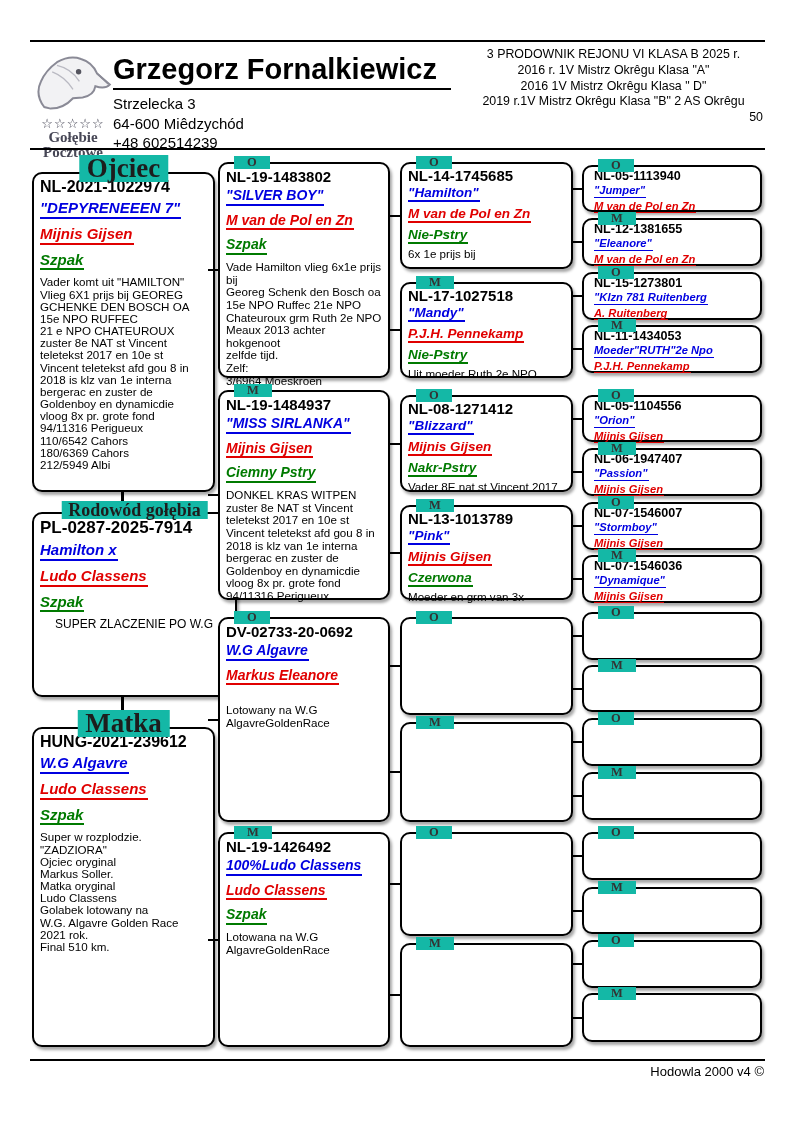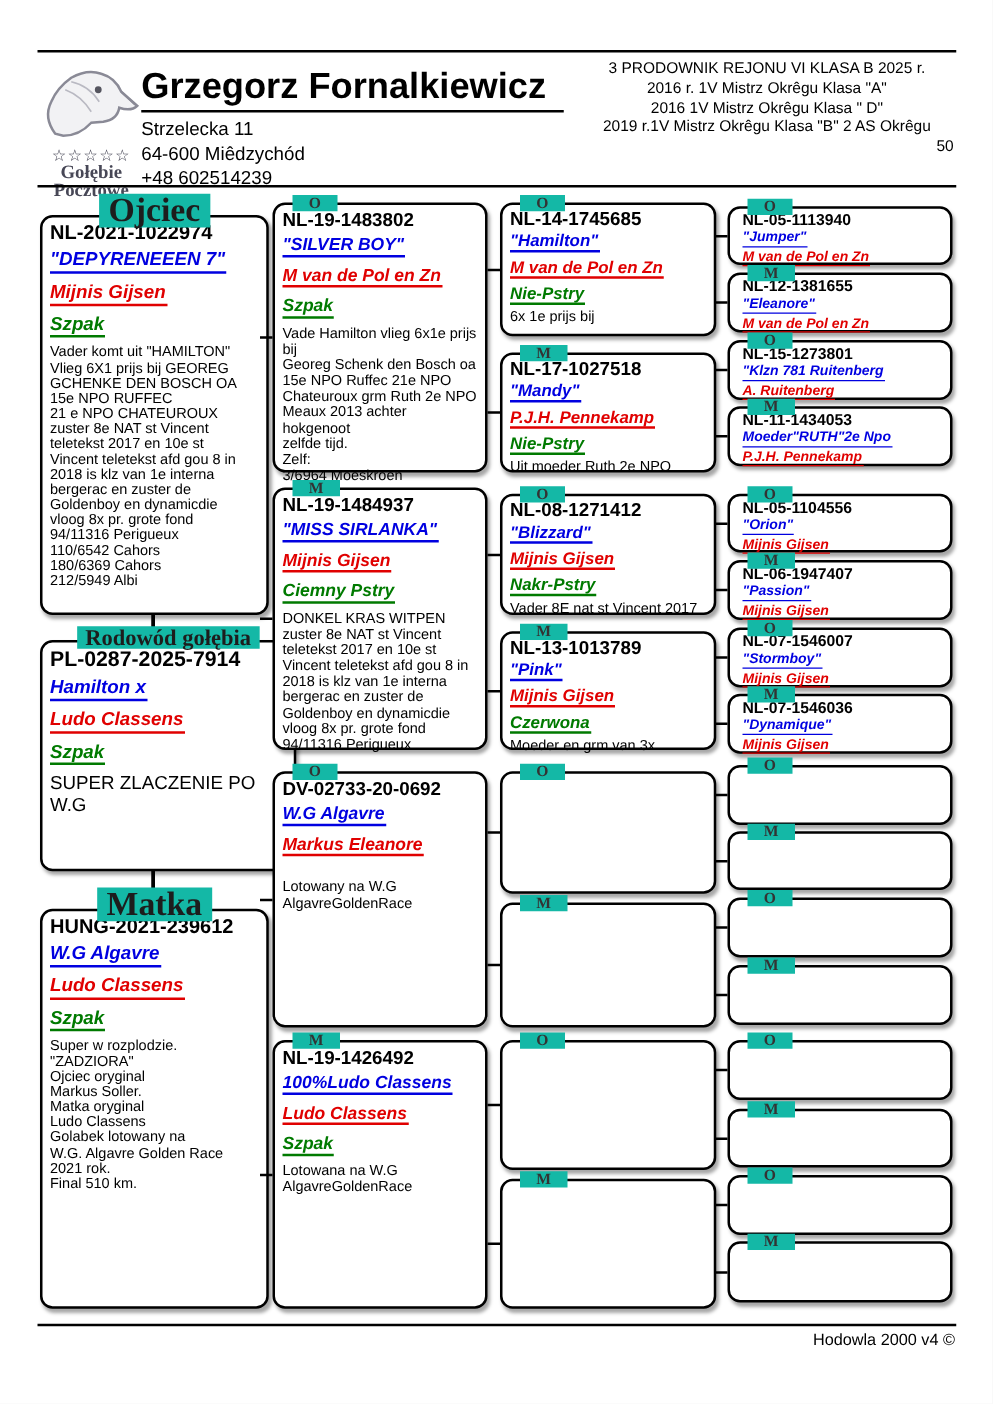--- a/index.html
+++ b/index.html
@@ -39,21 +39,21 @@
   .pline span{border-bottom:2px solid currentColor;display:inline-block;line-height:1.12;padding:0 1px 0 0;}
   .pname{color:#0000e0;}
   .pbreeder{color:#e00000;}
   .pcolor{color:#007a00;}
   .notes{color:#000;white-space:pre-line;}
   
   .c1 .ring{font-size:16px;margin-bottom:2px;}
   .c1 .pline{font-size:15px;margin:3px 0 6px 0;}
   .c1 .notes{font-size:11.6px;line-height:1.05;margin-top:2px;}
   .subject .ring{font-size:17px;}
-  .subject .notes{font-size:15px;line-height:1.15;}
+  .subject .notes{font-size:12px;line-height:1.15;margin-left:15px;}
   .c2 .ring{font-size:15px;margin-bottom:1px;}
   .c2 .pline{font-size:14px;margin:2px 0 6px 0;}
   .c2 .notes{font-size:11.6px;line-height:1.09;margin-top:2px;}
   .c3 .pbody{padding:3px 6px;}
   .c3 .ring{font-size:15px;}
   .c3 .pline{font-size:13.5px;margin:1px 0 4px 0;}
   .c3 .notes{font-size:11.6px;line-height:1.1;margin-top:1px;}
   .c4 .pbody{padding:2px 10px;}
   .c4 .ring{font-size:12.6px;margin-bottom:1px;}
   .c4 .pline{font-size:11.2px;margin:0 0 2px 0;}
@@ -77,21 +77,21 @@
       <path d="M30,14 Q48,18 58,34 M24,22 Q40,28 50,44" stroke="#b9b9c2" stroke-width="1.6" fill="none"></path>
     </svg>
     <div class="stars">☆☆☆☆☆</div>
     <div class="lt">Gołębie</div>
     <div class="lt">Pocztowe</div>
   </div>
 
   <div class="owner-name">Grzegorz Fornalkiewicz</div>
 
   <div class="addr">
-    <div>Strzelecka 11</div>
+    <div>Strzelecka 3</div>
     <div>64-600 Miêdzychód</div>
     <div>+48 602514239</div>
   </div>
 
   <div class="achv">
     <div>3 PRODOWNIK REJONU VI KLASA B 2025 r.</div>
     <div>2016 r. 1V Mistrz Okrêgu Klasa "A"</div>
     <div>2016 1V Mistrz Okrêgu Klasa " D"</div>
     <div>2019 r.1V Mistrz Okrêgu Klasa "B" 2 AS Okrêgu</div>
     <div class="num">50</div>

